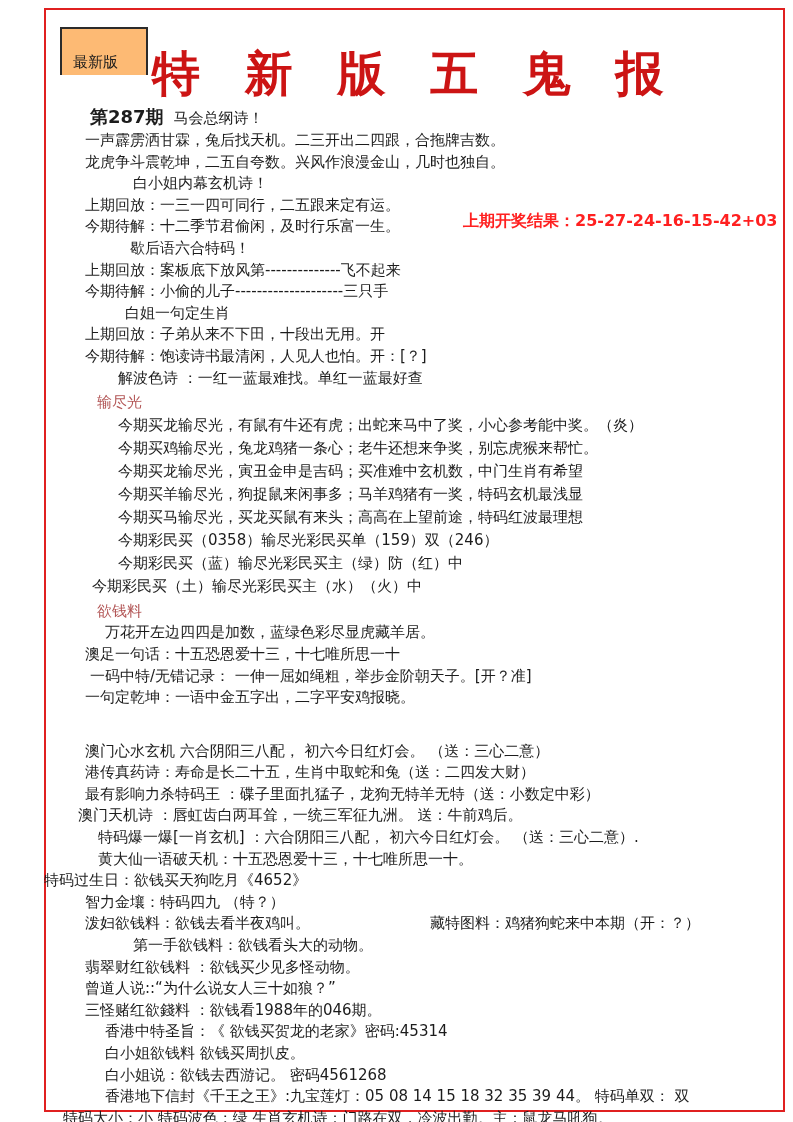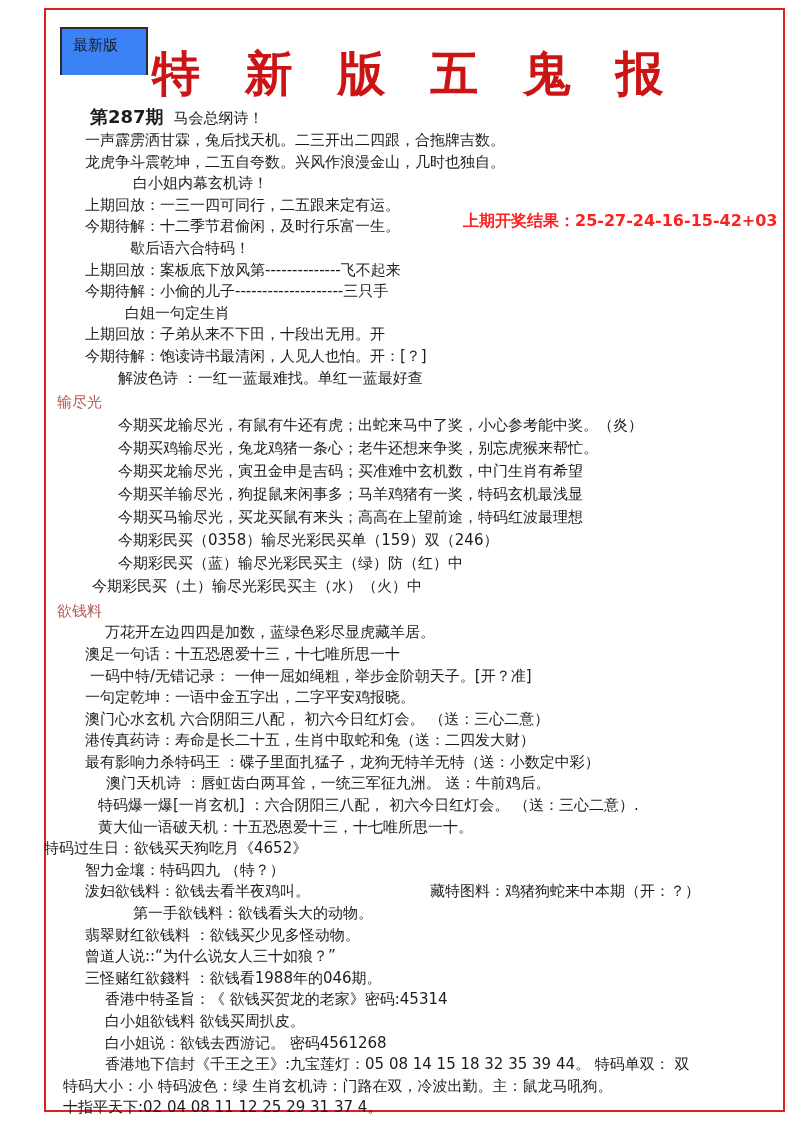--- a/index.html
+++ b/index.html
@@ -11,38 +11,38 @@
     font-family:"DejaVu Sans","Liberation Sans",sans-serif;
     font-size:15px;color:#1c1c1c;
   }
   .frame{
     position:absolute;left:44px;top:8px;width:741px;height:1104px;
     border:2px solid var(--frame-red);pointer-events:none;box-sizing:border-box;
   }
   .badge{
     position:absolute;left:60px;top:27px;width:88px;height:48px;box-sizing:border-box;
     border-top:2px solid #2b2b2b;border-left:2px solid #2b2b2b;border-right:2px solid #2b2b2b;
-    background:#3b82f6;padding:7px 0 0 11px;font-size:15px;color:#1c1c1c;z-index:3;
+    background:#fdba74;padding:24px 0 0 11px;font-size:15px;color:#1c1c1c;z-index:3;
   }
   .title{
     position:absolute;left:152px;top:42px;z-index:2;white-space:nowrap;
     font-family:"DejaVu Serif","Liberation Serif",serif;
     font-size:48px;font-weight:bold;color:var(--title-red);letter-spacing:14px;
   }
   .result{
     position:absolute;left:463px;top:211px;z-index:2;white-space:nowrap;
     color:var(--result-red);font-weight:bold;font-size:16px;
   }
   .content{position:absolute;left:0;top:104px;width:793px;z-index:1;}
   .issue-line{height:26px;line-height:26px;padding-left:90px;white-space:nowrap;}
   .issue-no{font-weight:bold;font-size:18px;}
   .issue-sub{font-size:15px;margin-left:10px;}
   .line{height:21.6px;line-height:21.6px;white-space:nowrap;position:relative;}
   .line.wide{height:23px;line-height:23px;}
-  .line.sec{color:var(--section-red);margin-top:3px;}
+  .line.sec{color:var(--section-red);margin-top:3px;margin-left:40px;}
   .line .rtext{position:absolute;top:0;}
 </style>
 </head>
 <body>
 
 <div class="frame"></div>
 
 <div class="badge">
   <span>最新版</span>
 </div>
@@ -77,24 +77,24 @@
       <div class="line wide" style="padding-left: 118px;"><span>今期买羊输尽光，狗捉鼠来闲事多；马羊鸡猪有一奖，特码玄机最浅显</span></div>
       <div class="line wide" style="padding-left: 118px;"><span>今期买马输尽光，买龙买鼠有来头；高高在上望前途，特码红波最理想</span></div>
       <div class="line wide" style="padding-left: 118px;"><span>今期彩民买（0358）输尽光彩民买单（159）双（246）</span></div>
       <div class="line wide" style="padding-left: 118px;"><span>今期彩民买（蓝）输尽光彩民买主（绿）防（红）中</span></div>
       <div class="line wide" style="padding-left: 92px;"><span>今期彩民买（土）输尽光彩民买主（水）（火）中</span></div>
       <div class="line sec" style="padding-left: 57px;"><span>欲钱料</span></div>
       <div class="line" style="padding-left: 105px;"><span>万花开左边四四是加数，蓝绿色彩尽显虎藏羊居。</span></div>
       <div class="line" style="padding-left: 85px;"><span>澳足一句话：十五恐恩爱十三，十七唯所思一十</span></div>
       <div class="line" style="padding-left: 90px;"><span>一码中特/无错记录：  一伸一屈如绳粗，举步金阶朝天子。[开？准]</span></div>
       <div class="line" style="padding-left: 85px;"><span>一句定乾坤：一语中金五字出，二字平安鸡报晓。</span></div>
-      <div class="line" style="padding-left: 85px;"><span>澳门心水玄机 六合阴阳三八配，  初六今日红灯会。 （送：三心二意）</span></div>
+      <div class="line" style="padding-left: 85px; margin-top: 32px;"><span>澳门心水玄机 六合阴阳三八配，  初六今日红灯会。 （送：三心二意）</span></div>
       <div class="line" style="padding-left: 85px;"><span>港传真药诗：寿命是长二十五，生肖中取蛇和兔（送：二四发大财）</span></div>
       <div class="line" style="padding-left: 85px;"><span>最有影响力杀特码王 ：碟子里面扎猛子，龙狗无特羊无特（送：小数定中彩）</span></div>
-      <div class="line" style="padding-left: 106px;"><span>澳门天机诗 ：唇虹齿白两耳耸，一统三军征九洲。 送：牛前鸡后。</span></div>
+      <div class="line" style="padding-left: 78px;"><span>澳门天机诗 ：唇虹齿白两耳耸，一统三军征九洲。 送：牛前鸡后。</span></div>
       <div class="line" style="padding-left: 98px;"><span>特码爆一爆[一肖玄机] ：六合阴阳三八配，  初六今日红灯会。  （送：三心二意）.</span></div>
       <div class="line" style="padding-left: 98px;"><span>黄大仙一语破天机：十五恐恩爱十三，十七唯所思一十。</span></div>
       <div class="line" style="padding-left: 44px;"><span>特码过生日：欲钱买天狗吃月《4652》</span></div>
       <div class="line" style="padding-left: 85px;"><span>智力金壤：特码四九  （特？）</span></div>
       <div class="line" style="padding-left: 85px;"><span>泼妇欲钱料：欲钱去看半夜鸡叫。</span><span class="rtext" style="left: 430px;">藏特图料：鸡猪狗蛇来中本期（开：？）</span></div>
       <div class="line" style="padding-left: 133px;"><span>第一手欲钱料：欲钱看头大的动物。</span></div>
       <div class="line" style="padding-left: 85px;"><span>翡翠财红欲钱料 ：欲钱买少见多怪动物。</span></div>
       <div class="line" style="padding-left: 85px;"><span>曾道人说::“为什么说女人三十如狼？”</span></div>
       <div class="line" style="padding-left: 85px;"><span>三怪赌红欲錢料 ：欲钱看1988年的046期。</span></div>
       <div class="line" style="padding-left: 105px;"><span>香港中特圣旨：《 欲钱买贺龙的老家》密码:45314</span></div>

